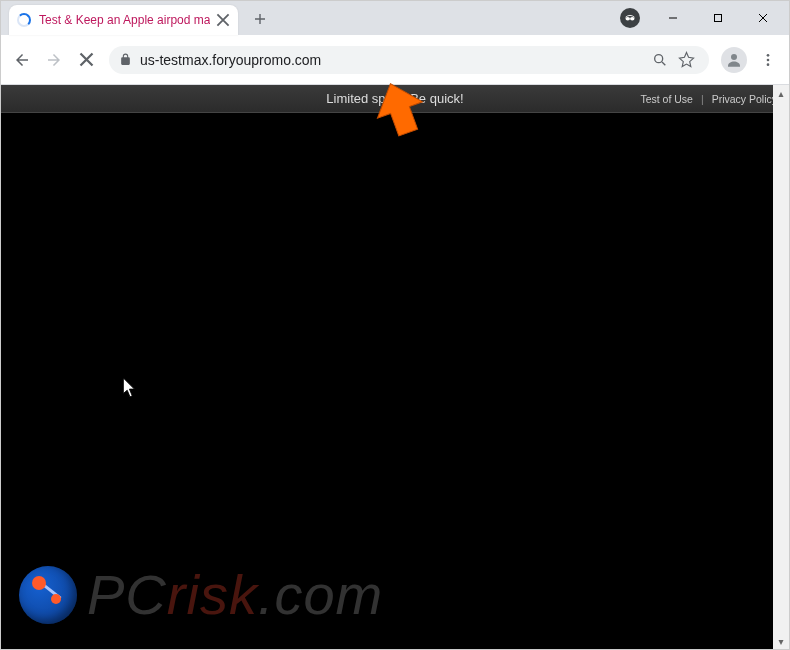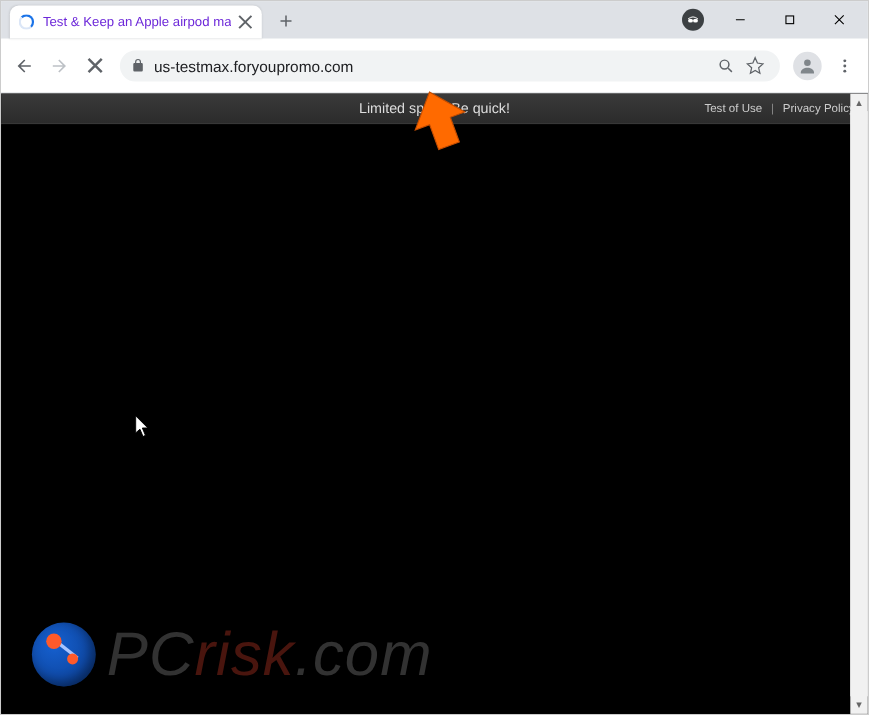--- a/index.html
+++ b/index.html
@@ -5,21 +5,21 @@
 * { margin: 0; padding: 0; box-sizing: border-box; font-family: "Segoe UI", Arial, sans-serif; }
 body { width: 790px; height: 650px; background: #f0f0f0; position: relative; overflow: hidden; }
 
 
 .browser-window { width: 790px; height: 650px; background: #fff; display: flex; flex-direction: column; border: 1px solid #ccc; box-shadow: 0 2px 10px rgba(0,0,0,0.2); }
 
 .titlebar { height: 34px; background: #dee1e6; display: flex; align-items: flex-end; position: relative; }
 .tabs-row { display: flex; align-items: flex-end; flex: 1; padding-left: 8px; }
 .tab { background: #fff; height: 30px; border-radius: 8px 8px 0 0; display: flex; align-items: center; padding: 0 8px; min-width: 220px; max-width: 240px; margin-top: 4px; box-shadow: 0 0 2px rgba(0,0,0,0.1); }
 .tab-spinner { width: 14px; height: 14px; border: 2px solid #dbe6f7; border-top: 2px solid #1a73e8; border-right: 2px solid #1a73e8; border-radius: 50%; margin-right: 8px; flex-shrink: 0; }
-.tab-title { font-size: 12px; color: #6d28d9; white-space: nowrap; overflow: hidden; text-overflow: ellipsis; flex: 1; }
+.tab-title { font-size: 12px; color: #be185d; white-space: nowrap; overflow: hidden; text-overflow: ellipsis; flex: 1; }
 .tab-close { width: 14px; height: 14px; display: flex; align-items: center; justify-content: center; color: #5f6368; font-size: 14px; cursor: pointer; margin-left: 6px; }
 .new-tab { width: 28px; height: 28px; display: flex; align-items: center; justify-content: center; color: #5f6368; font-size: 18px; cursor: pointer; margin-left: 8px; margin-bottom: 2px; }
 
 .window-controls { display: flex; align-items: center; height: 34px; padding-right: 4px; }
 .incognito-badge { width: 20px; height: 20px; background: #3c4043; border-radius: 50%; display: flex; align-items: center; justify-content: center; margin-right: 10px; }
 .incognito-badge svg { width: 12px; height: 8px; }
 .wc-btn { width: 45px; height: 30px; display: flex; align-items: center; justify-content: center; color: #000; cursor: pointer; }
 .wc-btn svg { width: 10px; height: 10px; }
 
 .toolbar { height: 50px; background: #fff; display: flex; align-items: center; padding: 0 6px; border-bottom: 1px solid #dadce0; gap: 2px; }
@@ -43,21 +43,21 @@
 
 
 .arrow-pointer { position: absolute; top: 80px; left: 370px; width: 60px; height: 60px; z-index: 50; }
 .arrow-pointer svg { width: 60px; height: 60px; }
 
 
 .mouse-cursor { position: absolute; top: 265px; left: 122px; z-index: 40; }
 .mouse-cursor svg { width: 14px; height: 20px; }
 
 
-.watermark { position: absolute; left: 28px; bottom: 22px; display: flex; align-items: center; z-index: 30; }
+.watermark { position: absolute; left: 18px; bottom: 22px; display: flex; align-items: center; z-index: 30; }
 .wm-logo { width: 58px; height: 58px; background: radial-gradient(circle at 35% 35%, #1560d0, #0b3a8a); border-radius: 50%; position: relative; margin-right: 10px; box-shadow: inset -4px -4px 10px rgba(0,0,0,0.4); }
 .wm-dot1 { position: absolute; width: 14px; height: 14px; background: #ff5a2a; border-radius: 50%; top: 10px; left: 13px; }
 .wm-dot2 { position: absolute; width: 10px; height: 10px; background: #ff5a2a; border-radius: 50%; top: 28px; left: 32px; }
 .wm-line { position: absolute; width: 22px; height: 2.5px; background: #a8c4ff; top: 24px; left: 22px; transform: rotate(38deg); }
 .wm-text { font-family: Arial, sans-serif; font-size: 56px; font-style: italic; font-weight: 400; letter-spacing: 1px; color: rgba(180,180,180,0.28); }
 .wm-text .grey { color: rgba(180,180,180,0.28); }
 .wm-text .red { color: rgba(210,60,40,0.35); }
 
 
 .scrollbar-right { position: absolute; right: 0; top: 0; bottom: 0; width: 16px; background: #f1f1f1; display: flex; flex-direction: column; }

